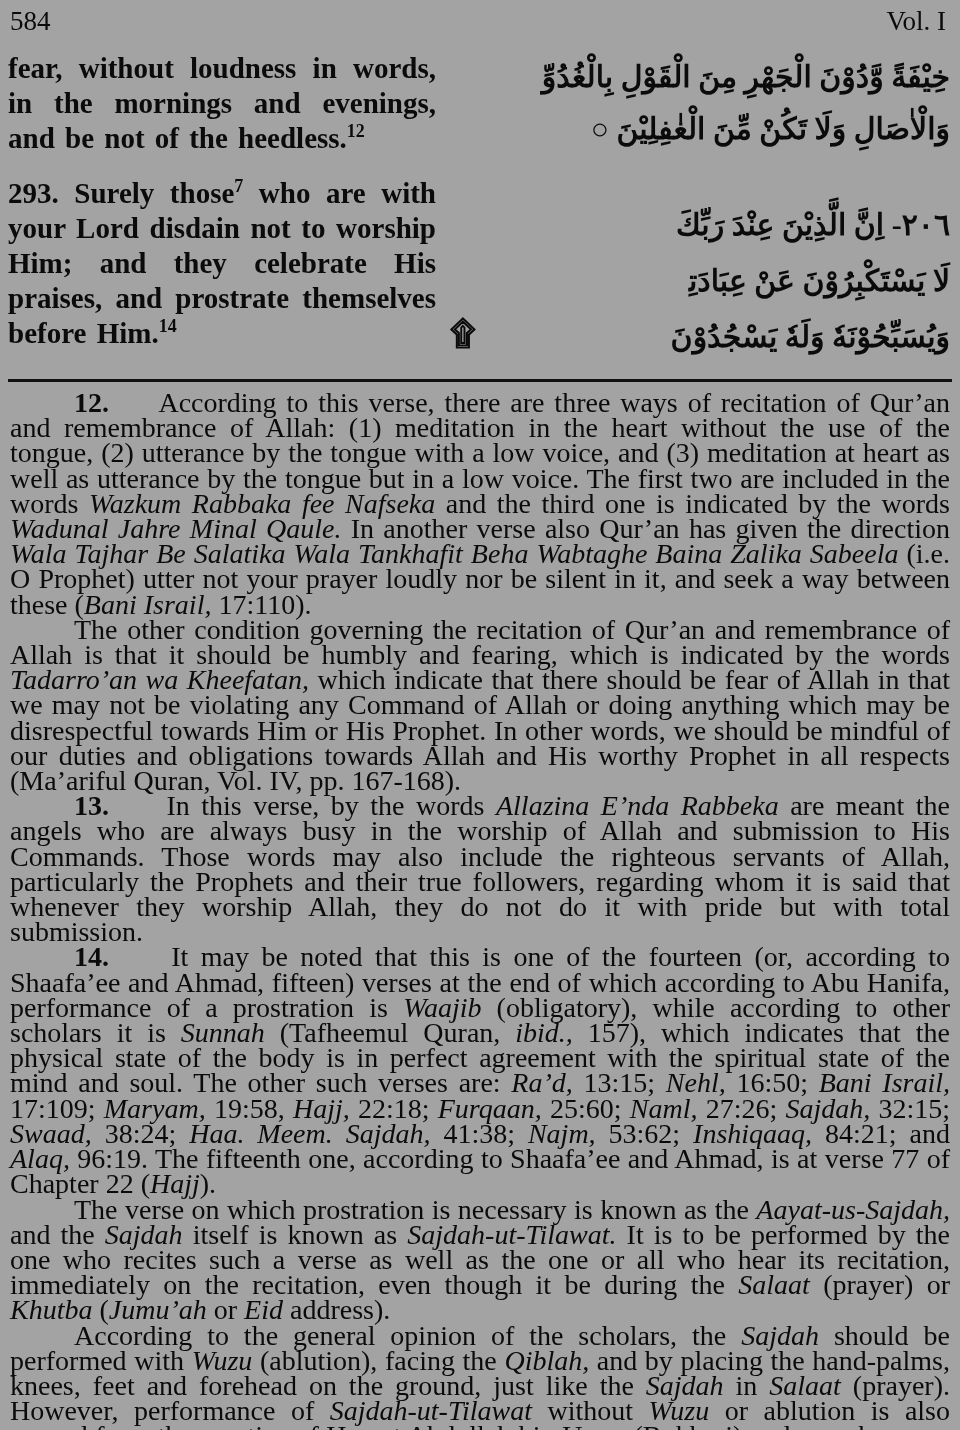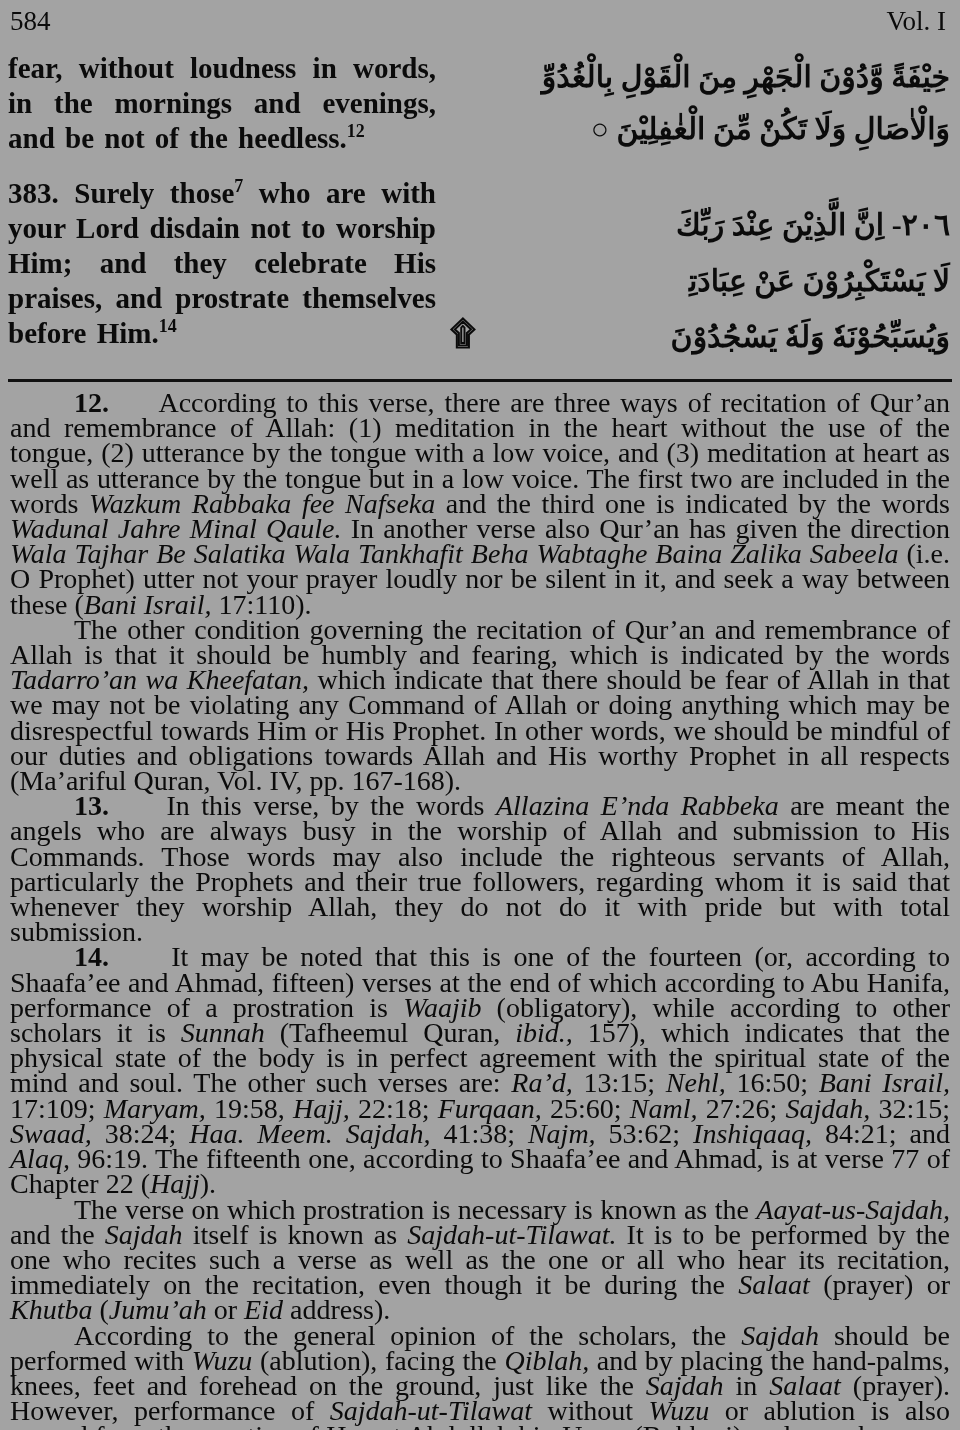--- a/index.html
+++ b/index.html
@@ -81,21 +81,21 @@
 <div class="page">
 
   <header class="header">
     <span>584</span>
     <span>Vol. I</span>
   </header>
 
   <section class="top">
     <div class="translation">
       <p><span>fear, without loudness in words, in the mornings and evenings, and be not of the heedless.</span><sup>12</sup></p>
-      <p><span>383. Surely those</span><sup>7</sup><span> who are with your Lord disdain not to worship Him; and they celebrate His praises, and prostrate themselves before Him.</span><sup>14</sup></p>
+      <p><span>293. Surely those</span><sup>7</sup><span> who are with your Lord disdain not to worship Him; and they celebrate His praises, and prostrate themselves before Him.</span><sup>14</sup></p>
     </div>
     <div class="arabic">
       <div class="arabic-block">
         <div class="ar-line">خِيْفَةً وَّدُوْنَ الْجَهْرِ مِنَ الْقَوْلِ بِالْغُدُوِّ</div>
         <div class="ar-line">وَالْاٰصَالِ وَلَا تَكُنْ مِّنَ الْغٰفِلِيْنَ ○</div>
       </div>
       <div class="arabic-block b2">
         <div class="ar-line">٢٠٦- اِنَّ الَّذِيْنَ عِنْدَ رَبِّكَ</div>
         <div class="ar-line">لَا يَسْتَكْبِرُوْنَ عَنْ عِبَادَتِهٖ</div>
         <div class="ar-line">وَيُسَبِّحُوْنَهٗ وَلَهٗ يَسْجُدُوْنَ</div>

